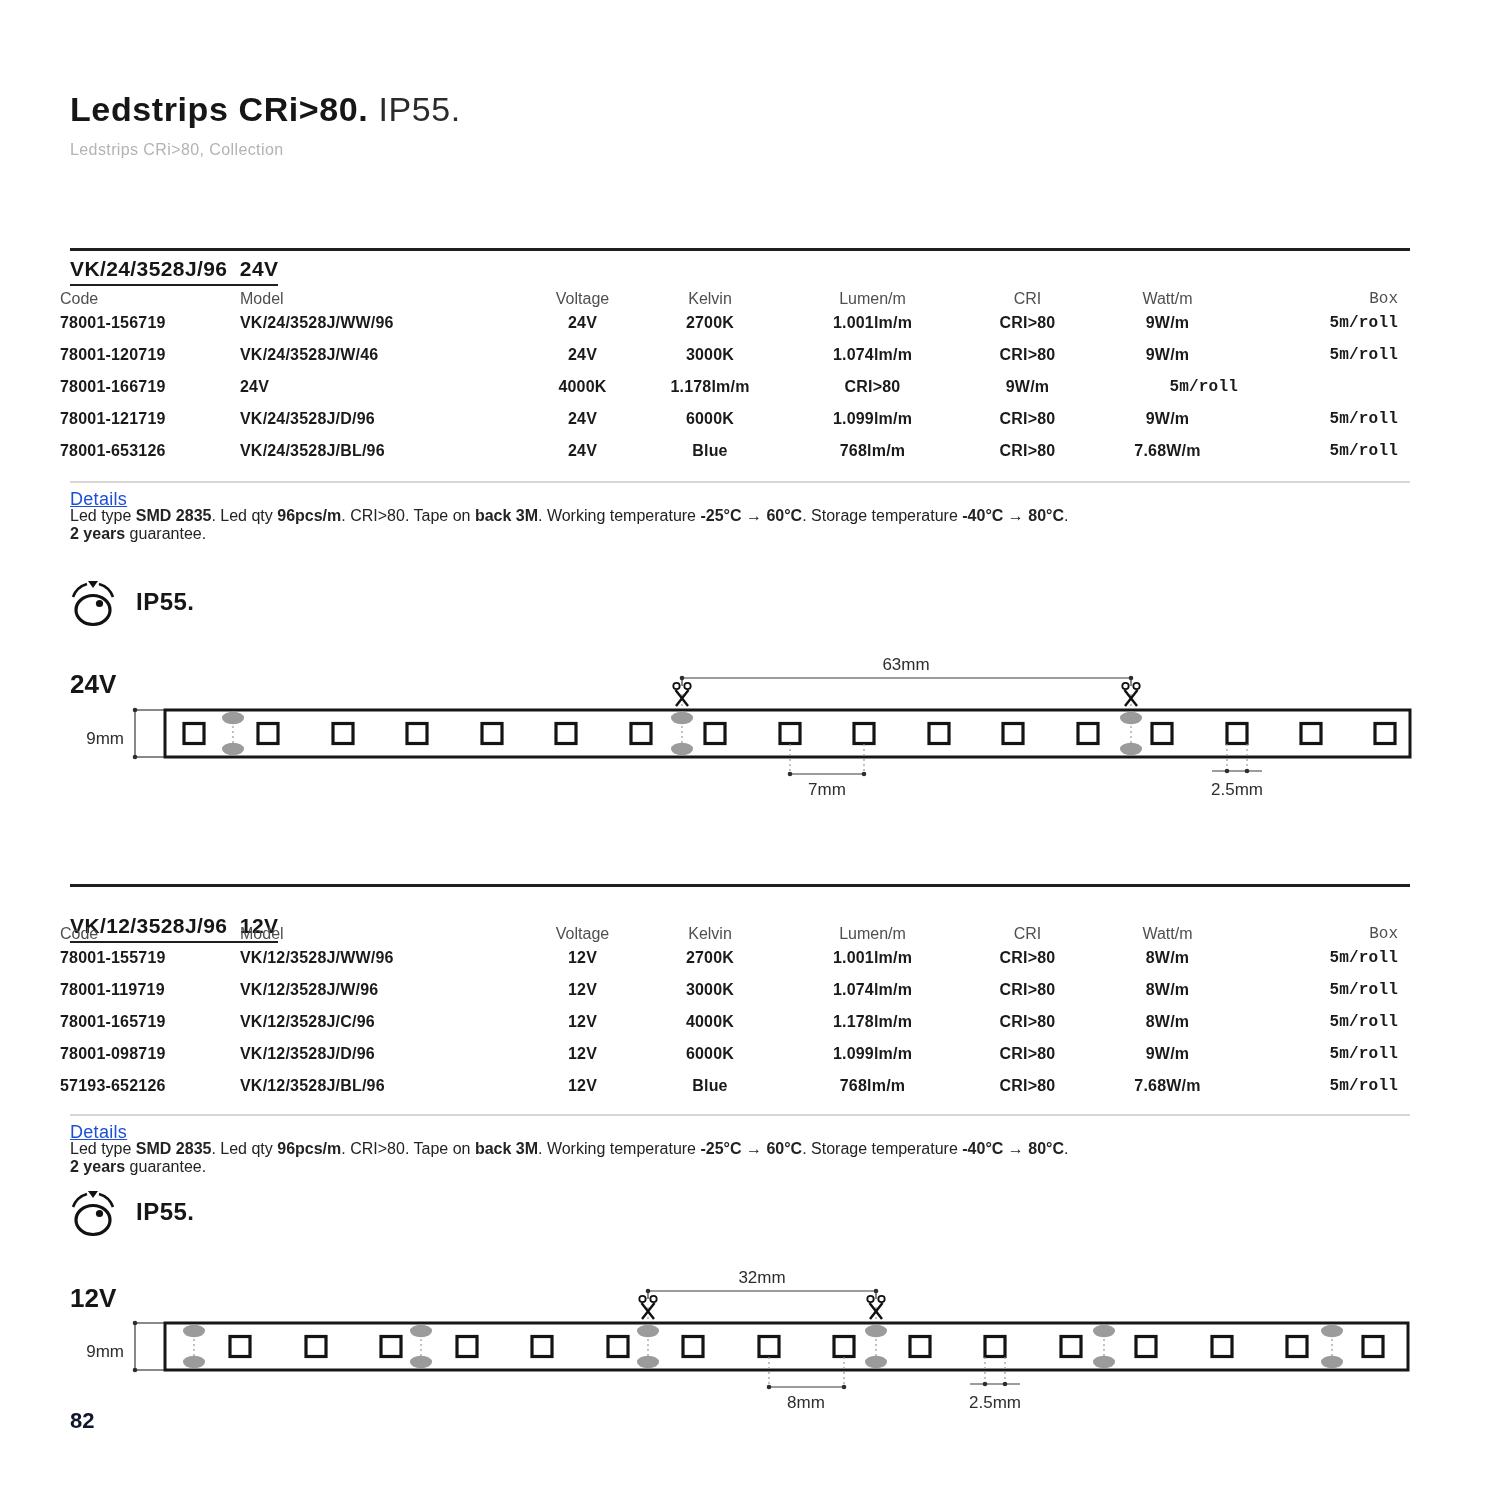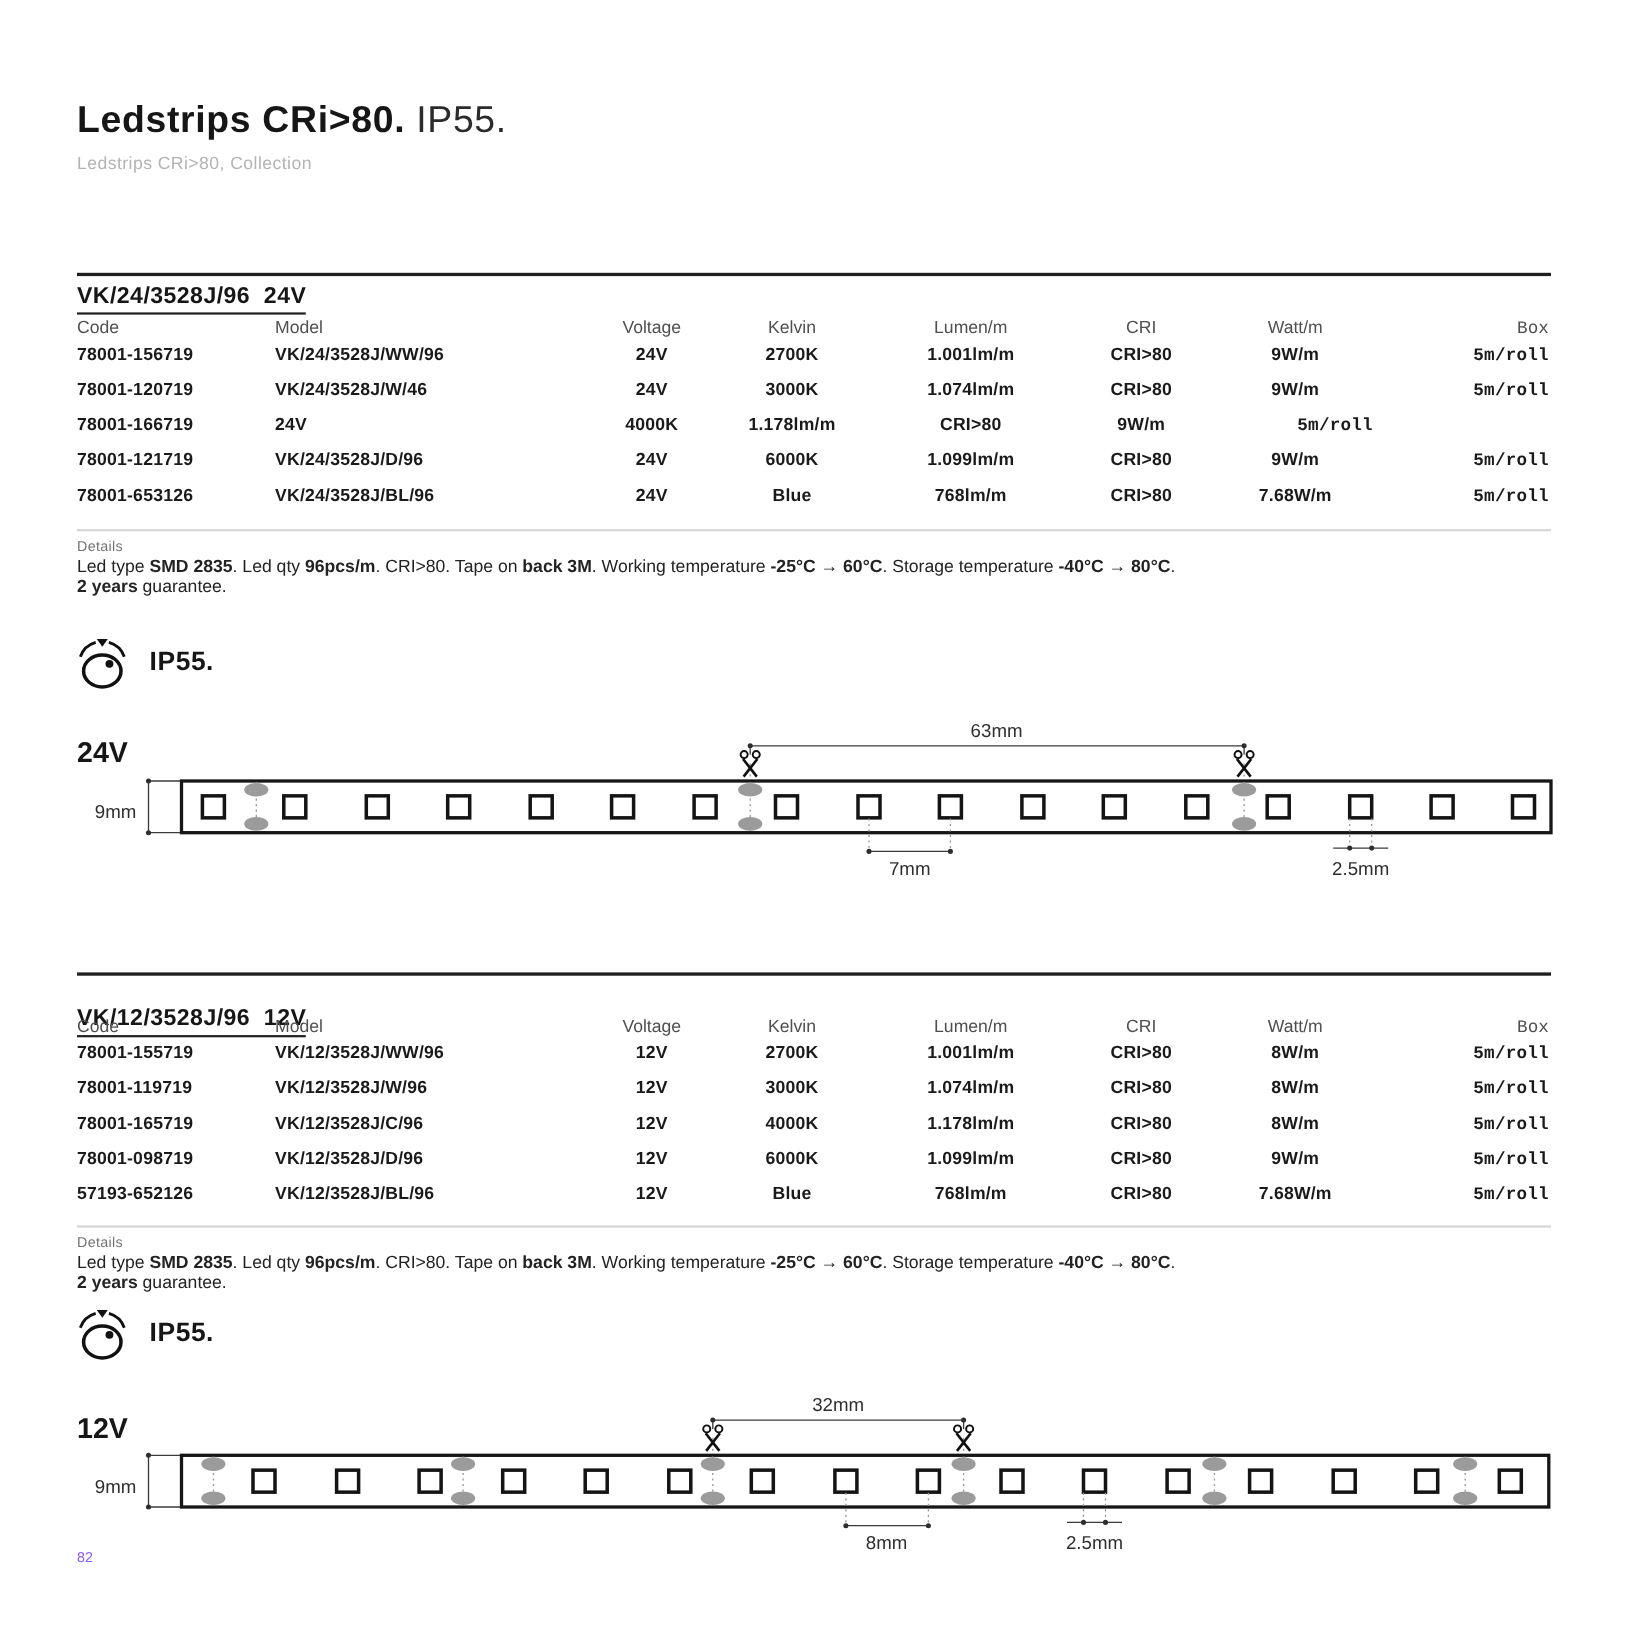--- a/index.html
+++ b/index.html
@@ -6,32 +6,32 @@
   #page{position:relative;width:1500px;height:1500px;background:#ffffff;margin:0 auto;
         font-family:"Liberation Sans",sans-serif;color:#1c1c1c;overflow:hidden;}
   .abs{position:absolute;}
   .page-title{left:70px;top:90px;font-size:34px;font-weight:700;letter-spacing:.6px;color:#161616;}
   .page-title .suffix{font-weight:400;color:#2b2b2b;}
   .subtitle{left:70px;top:141px;font-size:16px;color:#b3b3b3;letter-spacing:.4px;}
   .rule-thick{left:70px;width:1340px;height:3px;background:#1f1f1f;}
   .rule-thin{left:70px;width:1340px;height:2px;background:#d6d6d6;}
   .section-title{left:70px;font-size:21px;font-weight:700;color:#161616;letter-spacing:.4px;
                  border-bottom:2.5px solid #1f1f1f;padding-bottom:3px;white-space:pre;}
-  .grid{left:70px;width:1340px;font-size:16px;}
+  .grid{left:60px;width:1340px;font-size:16px;}
   .row{display:grid;grid-template-columns:180px 290px 105px 150px 175px 135px 145px 1fr;}
   .row>div{white-space:nowrap;}
   .row>div:nth-child(n+3){text-align:center;}
   .row>div:last-child{text-align:right;padding-right:2px;font-family:Liberation Mono, monospace;}
   .thead{height:24px;color:#4f4f4f;font-weight:400;}
   .trow{height:32px;font-weight:700;color:#1a1a1a;letter-spacing:.2px;}
-  .details-label{font-size:13px;color:#737373;letter-spacing:.3px;}
+  .details-label{font-size:18px;color:#1d4ed8;letter-spacing:.3px;text-decoration:underline;}
   .details-line{left:70px;width:1200px;font-size:16px;color:#232323;line-height:18px;}
   .details-line .b{font-weight:700;}
   .ip-text{font-size:24px;font-weight:700;color:#161616;letter-spacing:.5px;}
-  .pagenum{left:70px;top:1408px;font-size:13px;font-weight:400;color:#8b5cf6;}
+  .pagenum{left:70px;top:1408px;font-size:22px;font-weight:700;color:#0f172a;}
   svg .strip{fill:#fff;stroke:#161616;stroke-width:3px;}
   svg .led{fill:#fff;stroke:#141414;stroke-width:3.2px;}
   svg .pad{fill:#9b9b9b;}
   svg .cut{stroke:#999;stroke-width:1.2px;stroke-dasharray:2 3;fill:none;}
   svg .dim{stroke:#3a3a3a;stroke-width:1.2px;fill:none;}
   svg .dimdot{fill:#2e2e2e;}
   svg .dimtext{font-family:"Liberation Sans",sans-serif;font-size:17px;fill:#2e2e2e;}
   svg .vlabel{font-family:"Liberation Sans",sans-serif;font-size:26px;font-weight:700;fill:#161616;}
   svg .sc{stroke:#111;fill:none;}
   svg .ipicon{stroke:#111;fill:none;}

